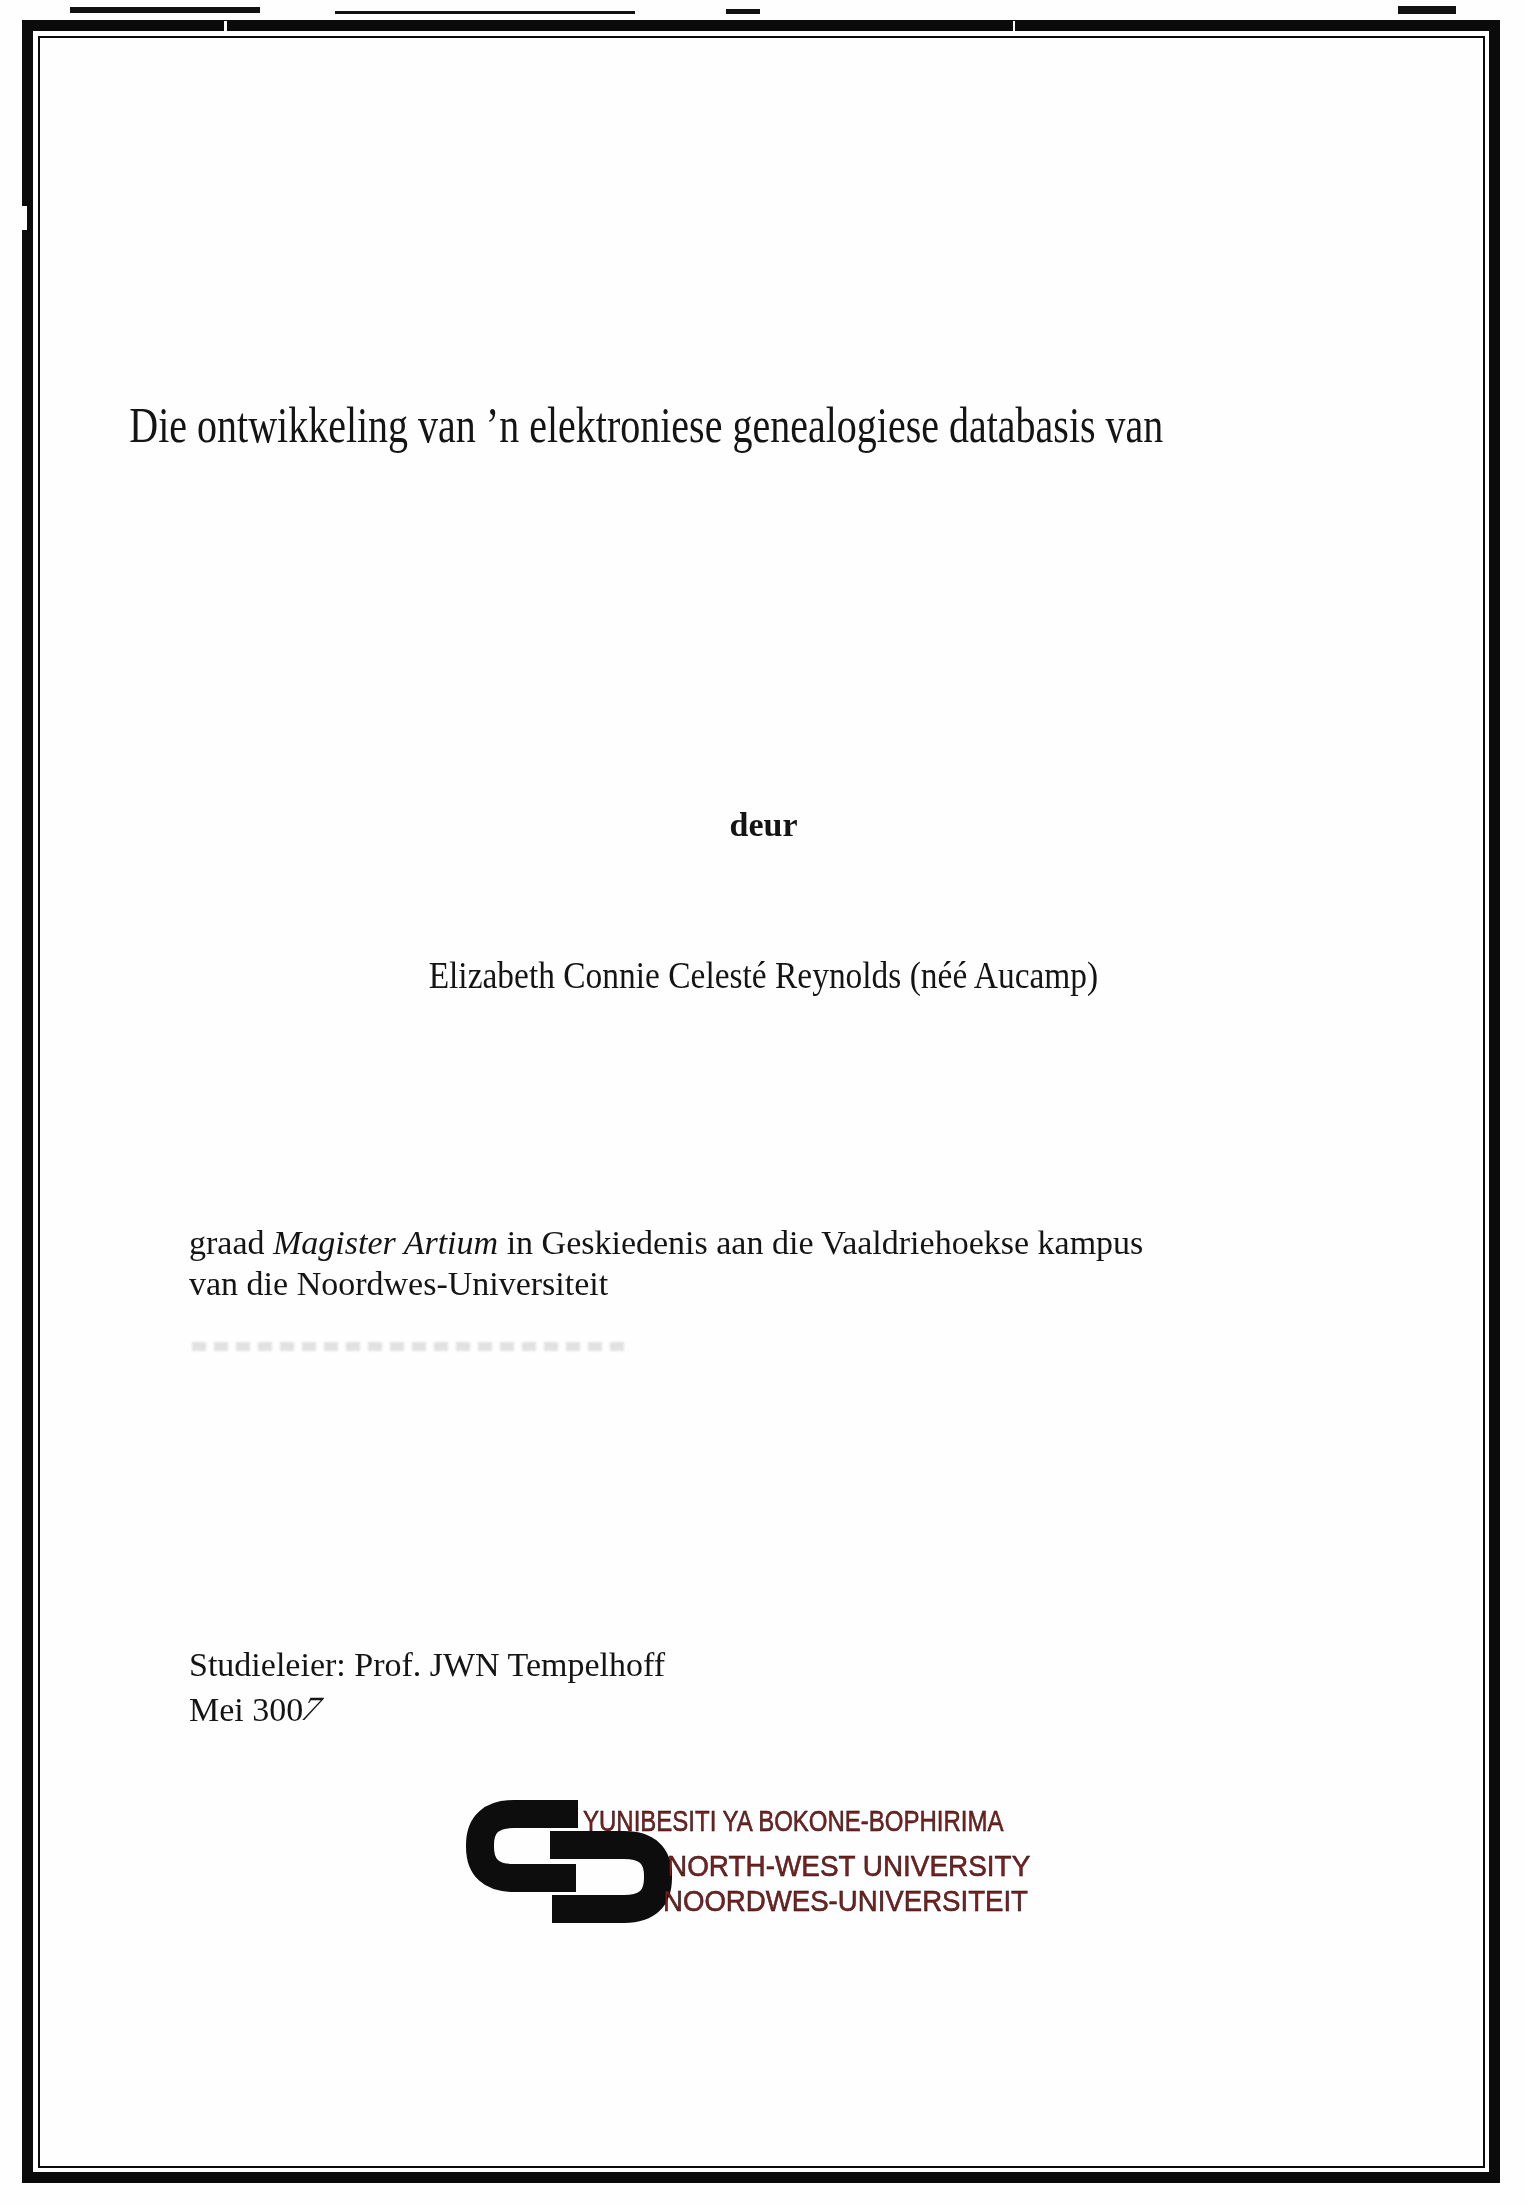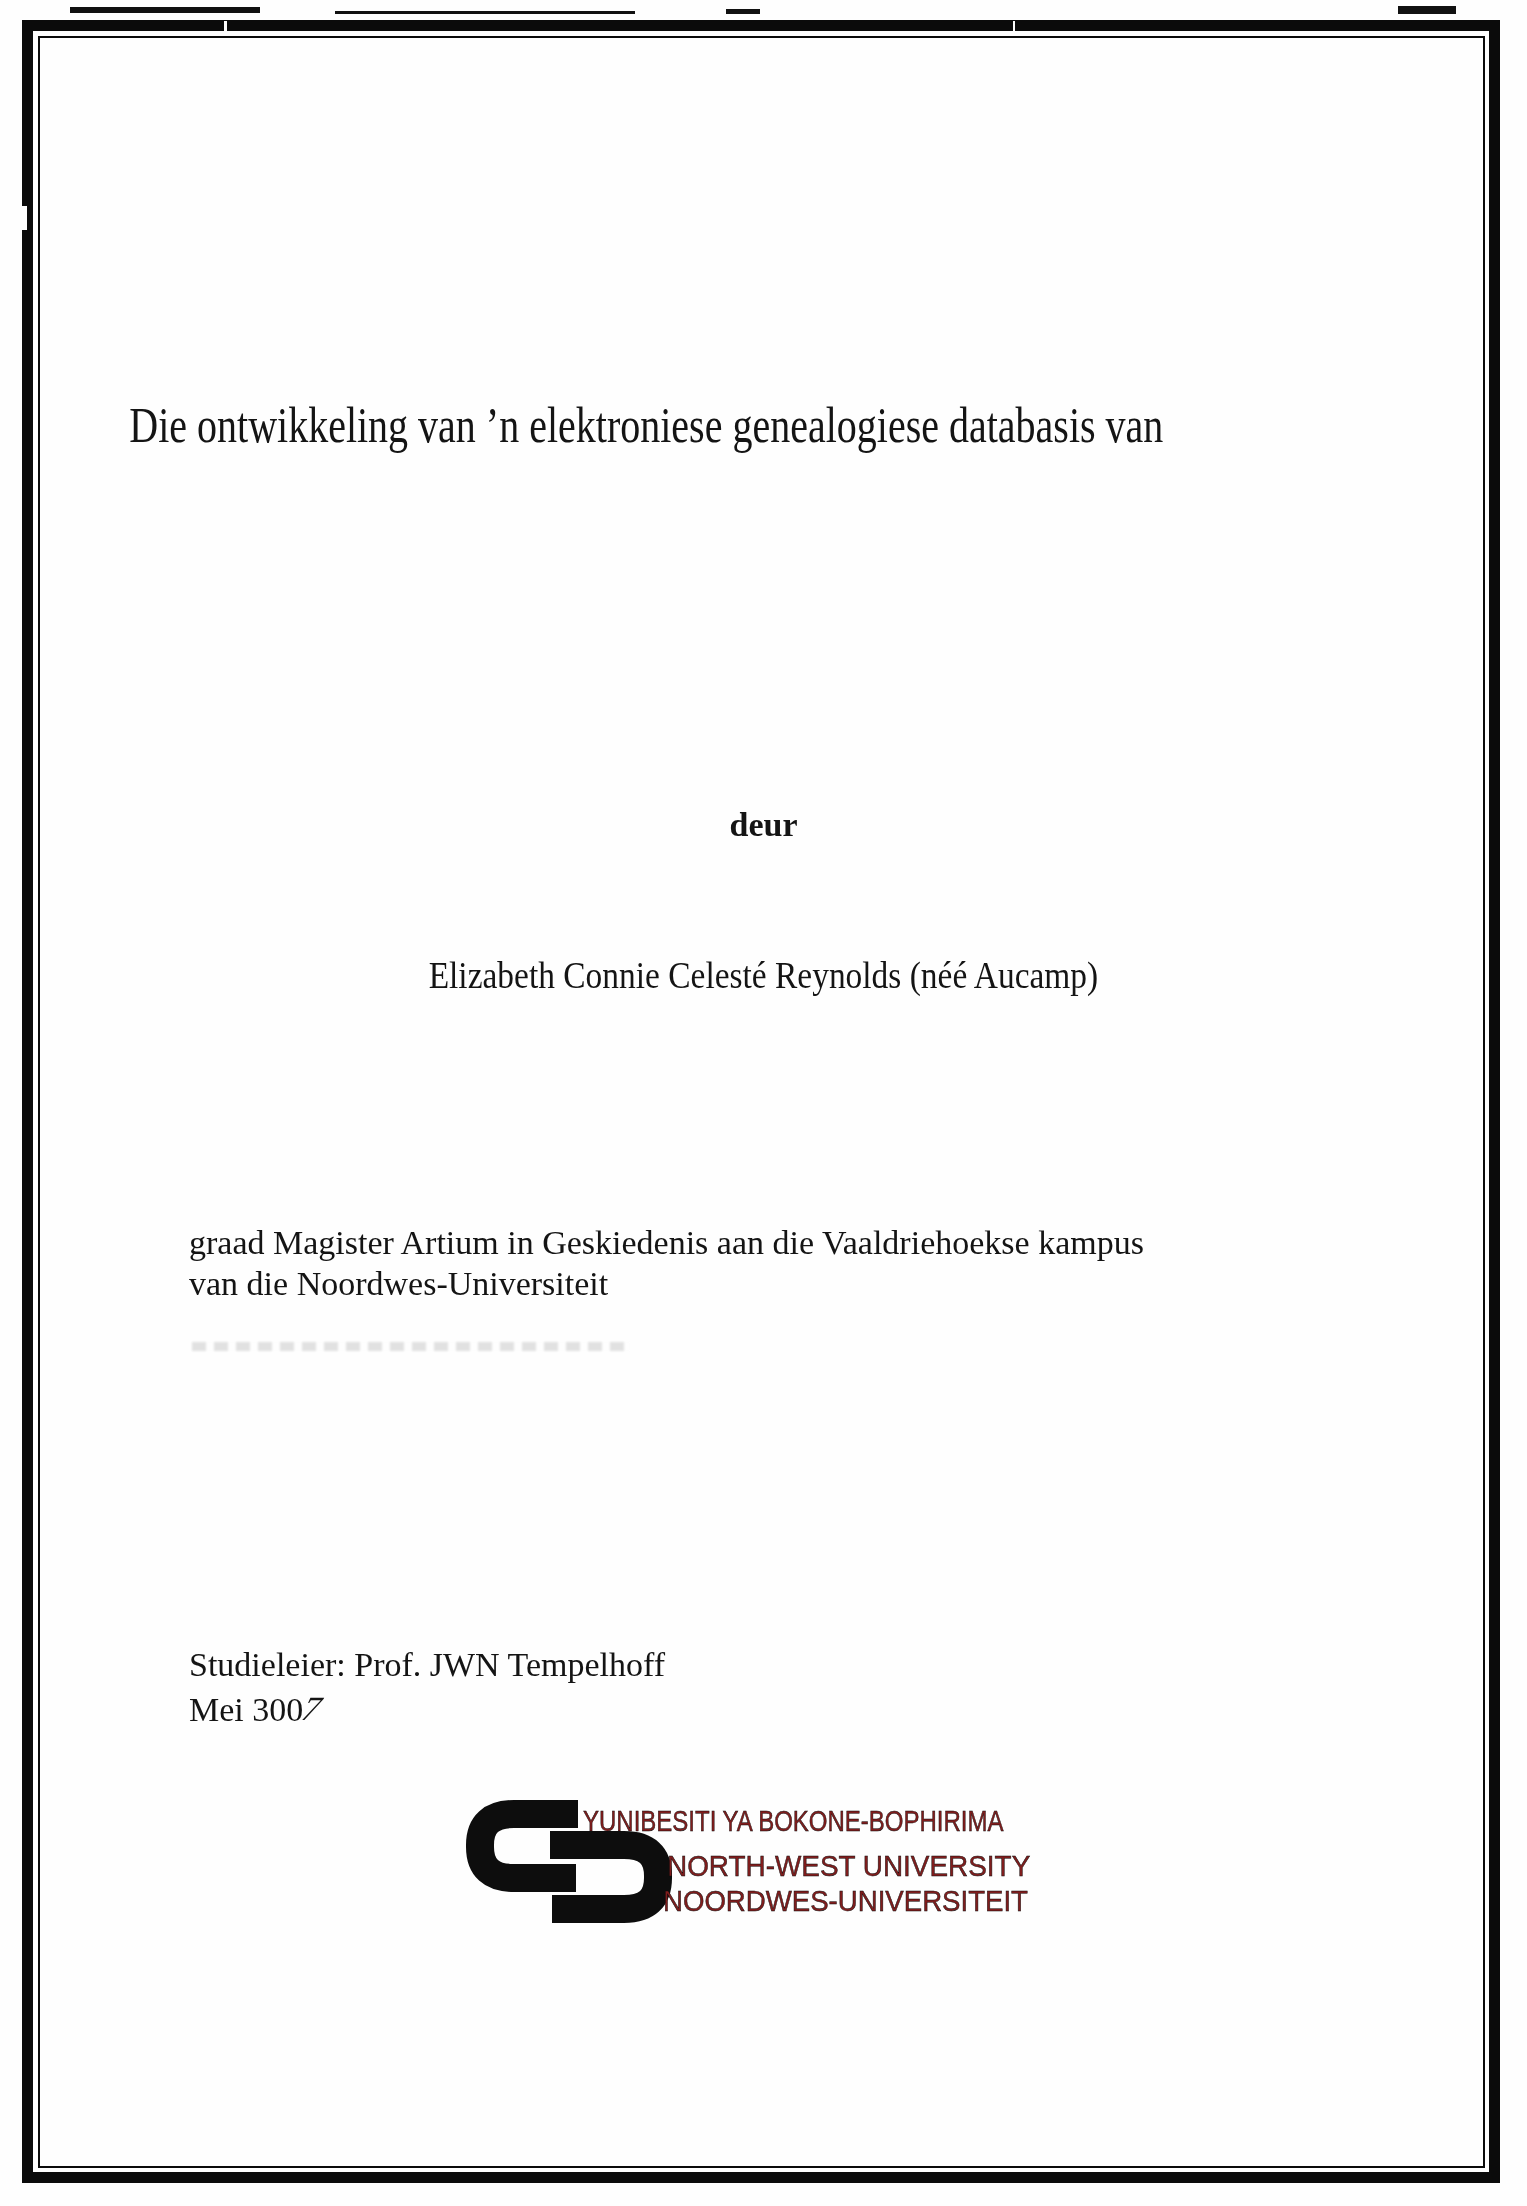--- a/index.html
+++ b/index.html
@@ -33,21 +33,21 @@
     font-size:50px;line-height:1;}
   .title-line .squeeze{display:inline-block;transform:scaleX(0.80);transform-origin:50% 50%;}
   .byline{position:absolute;left:0;right:0;top:806px;text-align:center;font-size:34px;font-weight:bold;}
   .author-line{position:absolute;left:0;right:0;top:956px;text-align:center;white-space:nowrap;
     font-size:38px;line-height:1;}
   .author-line .squeeze{display:inline-block;transform:scaleX(0.88);transform-origin:50% 50%;}
 
   .statement{position:absolute;left:189px;top:1222px;width:1165px;font-size:34px;line-height:41px;}
   .statement .ln{white-space:nowrap;}
   .statement .ln1{word-spacing:9px;}
-  .statement .it{}
+  .statement .it{font-style:italic;}
 
   .supervisor-block{position:absolute;left:189px;top:1642px;font-size:34px;line-height:45px;}
   .date-last{display:inline-block;transform:skewX(-24deg) translateY(-1px);}
 
   .logo{position:absolute;left:466px;top:1800px;width:640px;height:140px;}
   .logo-mark{position:absolute;left:0;top:0;}
   .logo-text{
     position:absolute;white-space:nowrap;
     font-family:"Liberation Sans", sans-serif;
     font-size:30px;line-height:1;color:#7f1d1d;

